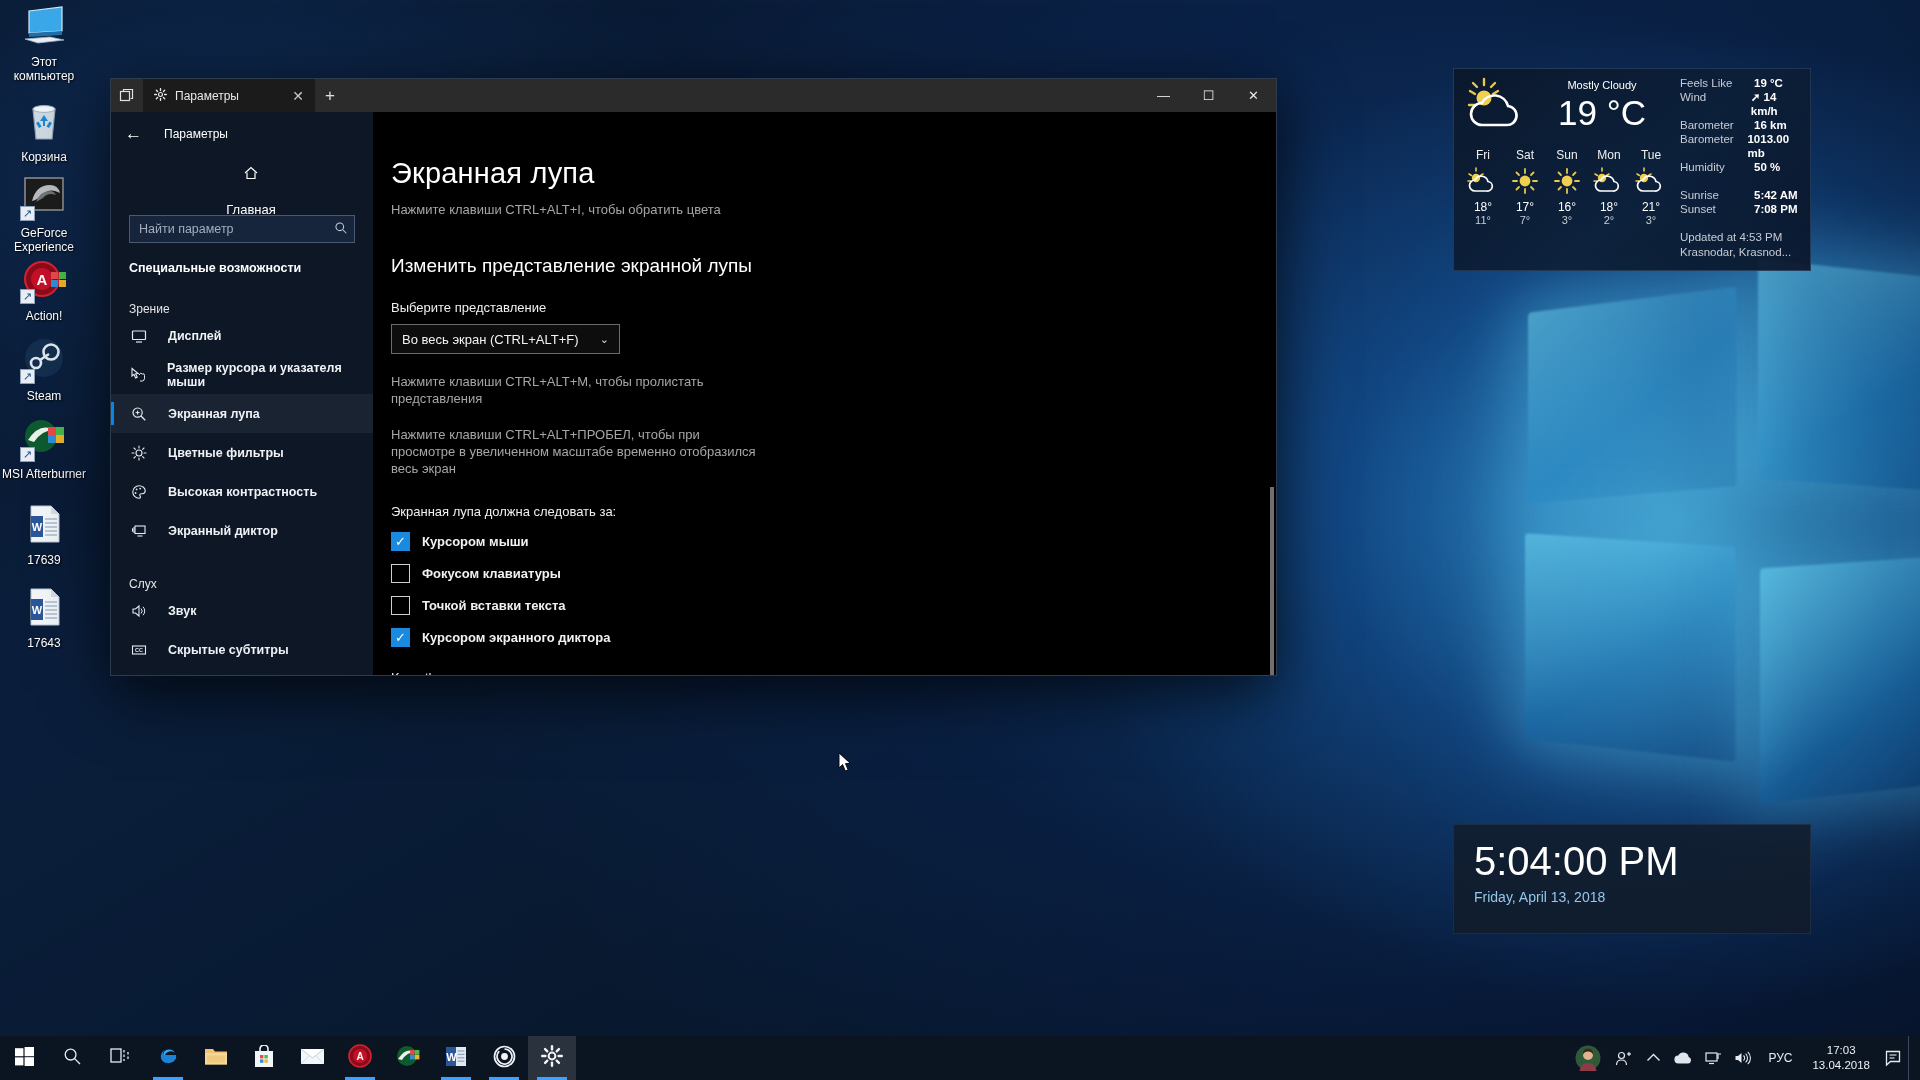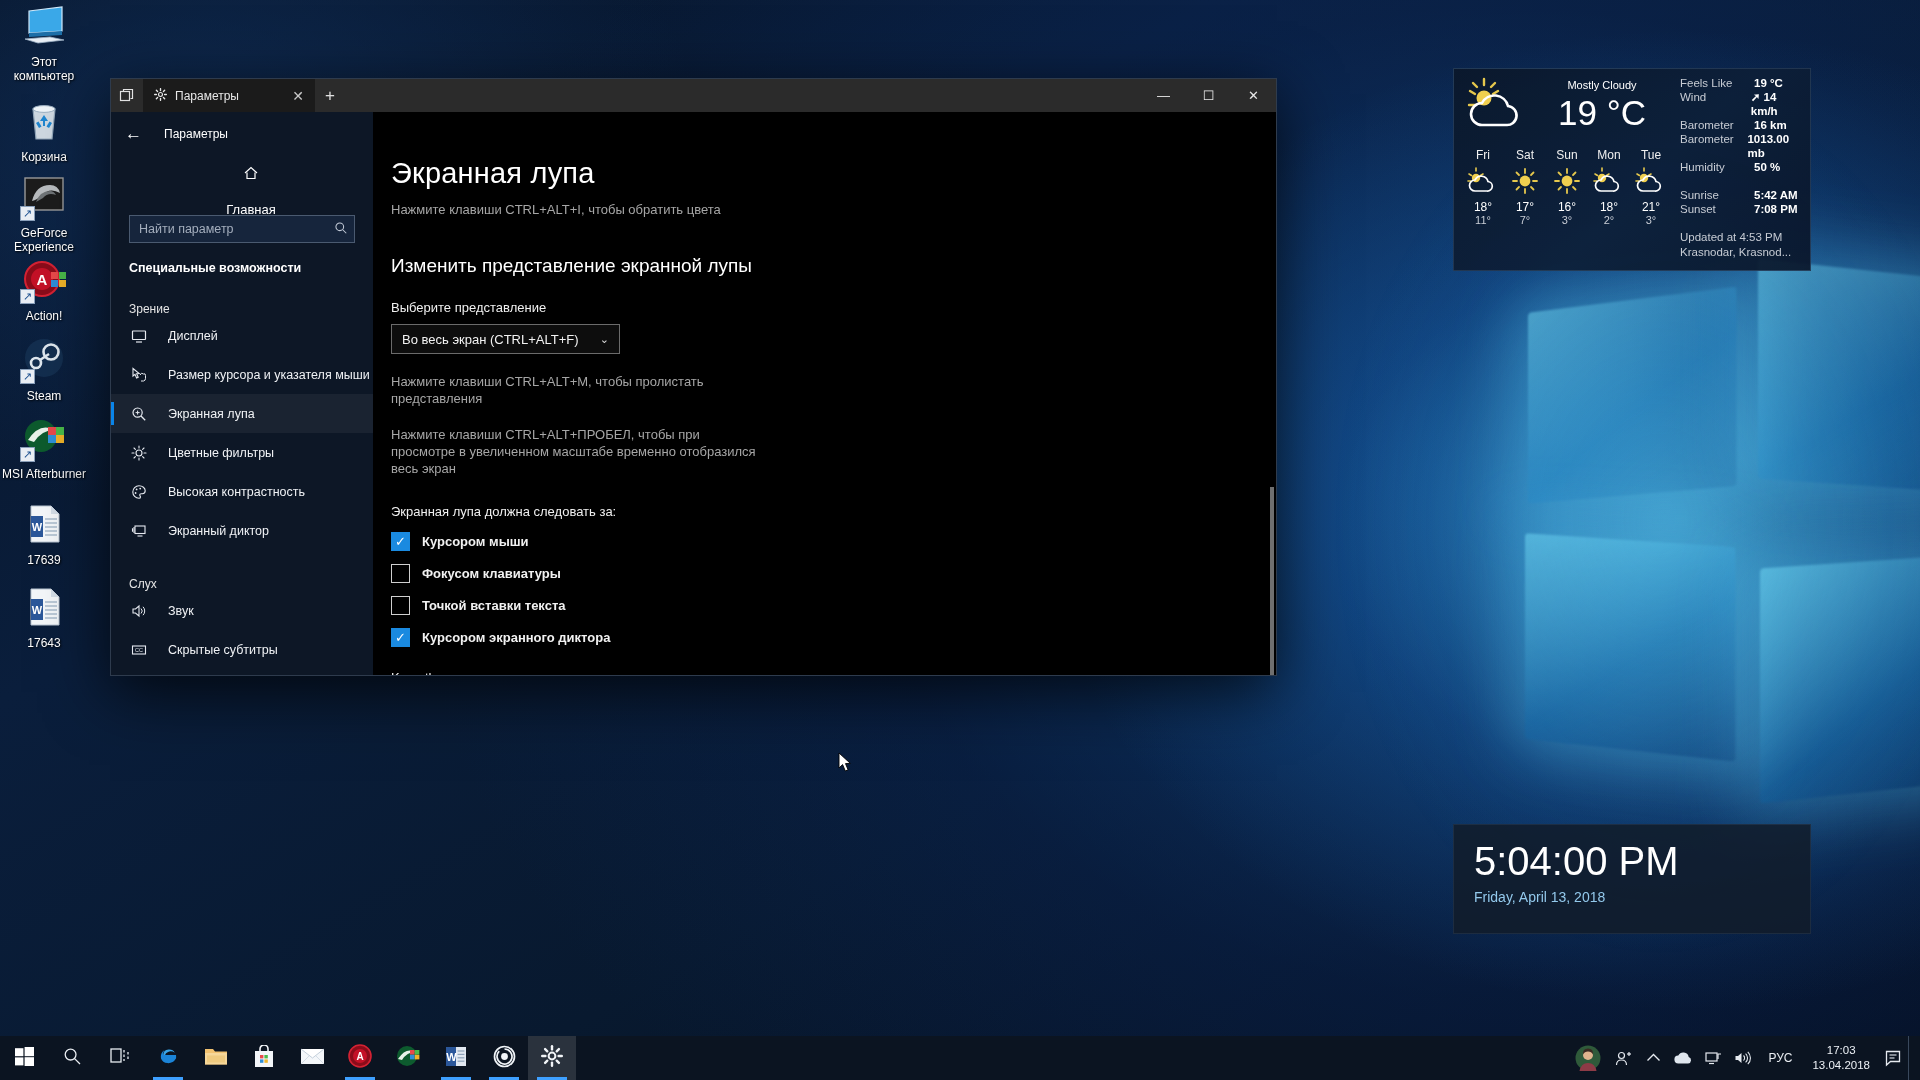--- a/index.html
+++ b/index.html
@@ -101,21 +101,21 @@
     border: 1px solid #4a5a70; color: #cfd6e0; font-size: 12.5px;
     padding: 0 26px 0 9px; outline: none;
     font-family: "Liberation Sans", sans-serif;
   }
   #search-box::placeholder { color: #a4aebd; }
   #search-icon-el { position: absolute; right: 7px; top: 6px; color: #c3cbd8; font-size: 13px; }
   #cat-title { color: #fff; font-size: 12.5px; font-weight: bold; padding: 18px 0 0 18px; }
   .group-title { color: #e5e5e5; font-size: 12px; padding: 27px 0 0 18px; }
   .nav-item {
     height: 39px; display: flex; align-items: center;
-    padding-left: 18px; gap: 20px; position: relative;
+    padding-left: 18px; gap: 20px; position: relative; font-weight: bold;
   }
   .nav-item .ico { width: 19px; color: #e6eaf0; display:flex; justify-content:center; font-size:14px; }
   .nav-item .lbl { color: #f0f2f5; font-size: 12.5px; }
   .nav-item.active::before {
     content:""; position:absolute; left:0; top:8px; width:3px; height:23px; background:#0a84e8;
   }
   .nav-item.active { background: rgba(255,255,255,0.055); }
 
   
   #content { flex: 1; background: #000; position: relative; overflow: hidden; padding: 45px 0 0 18px; }

